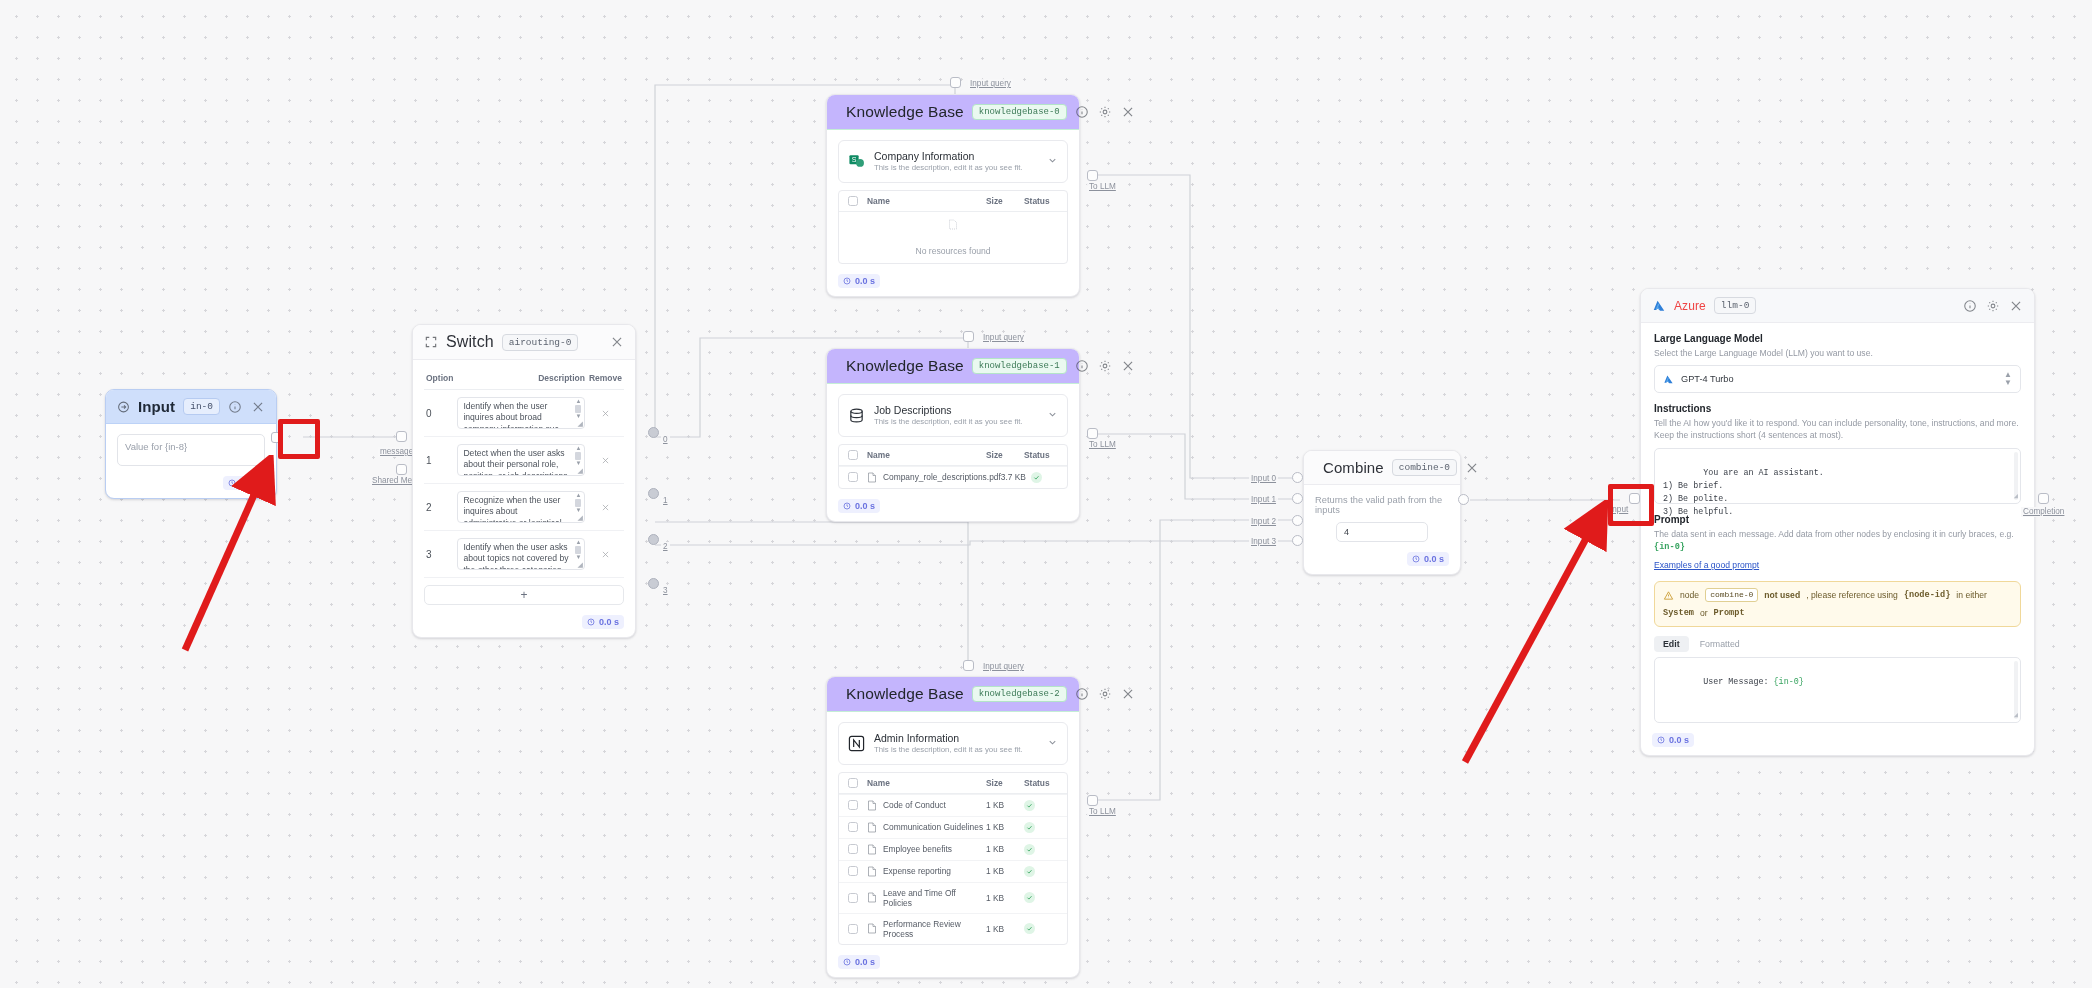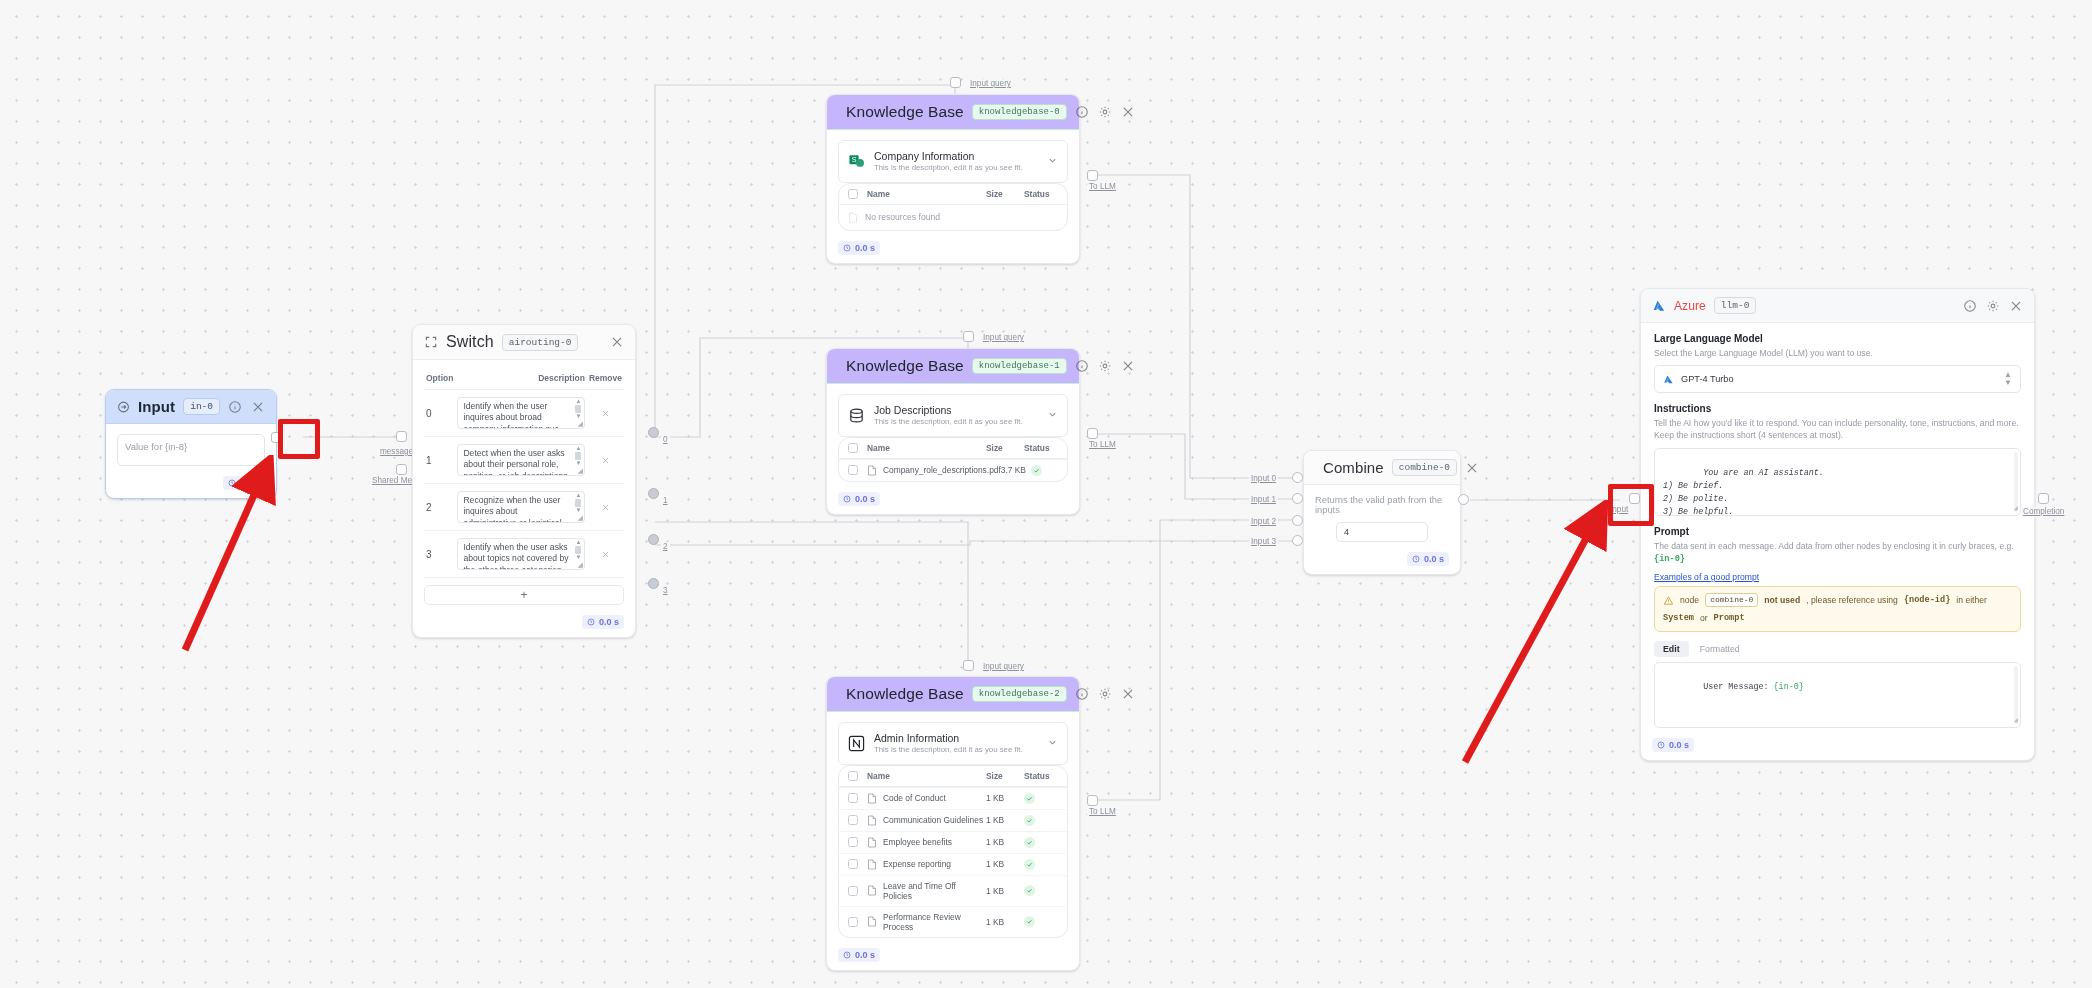--- a/index.html
+++ b/index.html
@@ -126,21 +126,21 @@
     border: 1px solid #e9eaee; border-radius: 6px; padding: 8px 9px;
     display: flex; align-items: center; gap: 9px; background: #fff;
   }
   .kb-card .kbi { width: 17px; height: 17px; flex: none; }
   .kb-card .kbi svg { width: 100%; height: 100%; }
   .kb-name { font-size: 10.5px; color: #2b3037; font-weight: 400; line-height: 1.35; }
   .kb-desc { font-size: 7.8px; color: #9aa0aa; line-height: 1.35; }
   .kb-chev { margin-left: auto; color: #8b9099; }
   .kb-chev svg { width: 11px; height: 11px; }
   .kb-table {
-    border: 1px solid #e9eaee; border-radius: 12px;
+    margin-top: 7px; border: 1px solid #e9eaee; border-radius: 4px;
     overflow: hidden; background: #fff;
   }
   .kb-row {
     display: flex; align-items: center; padding: 5px 9px;
     font-size: 8.4px; color: #555b65;
   }
   .kb-row + .kb-row { border-top: 1px solid #f2f3f5; }
   .kb-row.head { font-weight: 600; color: #6b7280; border-bottom: 1px solid #eceef1; }
   .cb {
     width: 10px; height: 10px; border: 1px solid #c7cad1; border-radius: 2.5px;
@@ -149,22 +149,22 @@
   .kb-c-name { flex: 1; display: flex; align-items: center; gap: 6px; }
   .kb-c-size { width: 38px; }
   .kb-c-status { width: 34px; }
   .doc-ic svg { width: 10px; height: 11px; display: block; }
   .ok {
     width: 11px; height: 11px; border-radius: 50%; background: #dff5e6;
     display: flex; align-items: center; justify-content: center;
   }
   .ok svg { width: 7px; height: 7px; }
   .kb-empty {
-    display: flex; gap: 7px; padding: 7px 9px;
-    font-size: 8.6px; color: #9aa0aa;
+    display: flex; align-items: center; gap: 16px; padding: 7px 9px;
+    font-size: 8.6px; color: #9aa0aa; flex-direction: column;
   }
 
   
   .combine-node { width: 158px; }
   .combine-node .node-head { background: #fbfbfc; }
   .combine-node .node-title { font-size: 15px; }
   .cmb-desc { font-size: 9.3px; color: #9ba1ab; margin-bottom: 7px; }
   .cmb-input {
     margin: 0 auto; width: 92px; border: 1px solid #e2e4e9; border-radius: 5px;
     padding: 4px 7px; font-size: 9px; color: #3a3f47; background: #fff;
@@ -189,21 +189,21 @@
     padding: 6px 8px; line-height: 1.52; position: relative;
     white-space: pre-wrap;
   }
   .mono-area .grip { position: absolute; right: 2px; bottom: 1px; color: #b9bec6; font-size: 7px; }
   .scroll-rail {
     position: absolute; right: 2px; top: 3px; bottom: 3px; width: 4px;
     background: #f1f2f4; border-radius: 2px;
   }
   .link { color: #2a53c7; text-decoration: underline; font-size: 8.6px; }
   .warn {
-    margin-top: 2px; border: 1px solid #f0d89a; background: #fffaeb;
+    margin-top: 9px; border: 1px solid #f0d89a; background: #fffaeb;
     border-radius: 6px; padding: 6px 8px; display: flex; align-items: center;
     gap: 6px; font-size: 8.6px; color: #6b5a2a; line-height: 1.3; flex-wrap: wrap;
   }
   .warn svg { width: 11px; height: 11px; flex: none; }
   .chipmono {
     font-family: "Liberation Mono", monospace; font-size: 8px;
     border: 1px solid #e0cf93; border-radius: 3px; padding: 1px 4px;
     background: #fff; color: #5a4c24;
   }
   .bold { font-weight: 700; }
@@ -863,21 +863,21 @@
               <path d="M9.5 3L3 19h4.5l1.3-3.4 5.2 4.4H21L9.5 3z" fill="#2f7fd8"></path>
               <path d="M10.5 7.5L6.5 17h7.2l-3.2-2.8 2.1-5.3z" fill="#59a8ec"></path>
             </svg>
         </span>
         <span>GPT-4 Turbo</span>
         <span class="caret">▲<br>▼</span>
       </div>
 
       <div class="sec-title" style="margin-top:10px">Instructions</div>
       <div class="sec-sub">Tell the AI how you'd like it to respond. You can include personality, tone, instructions, and more. Keep the instructions short (4 sentences at most).</div>
-      <div class="mono-area" style="height:68px;font-style:italic;">
+      <div class="mono-area" style="height:56px;">
         <span>You are an AI assistant.
 1) Be brief.
 2) Be polite.
 3) Be helpful.</span>
         <span class="scroll-rail"></span>
         <span class="grip">◢</span>
       </div>
 
       <div class="sec-title" style="margin-top:10px">Prompt</div>
       <div class="sec-sub" style="margin-bottom:1px">

